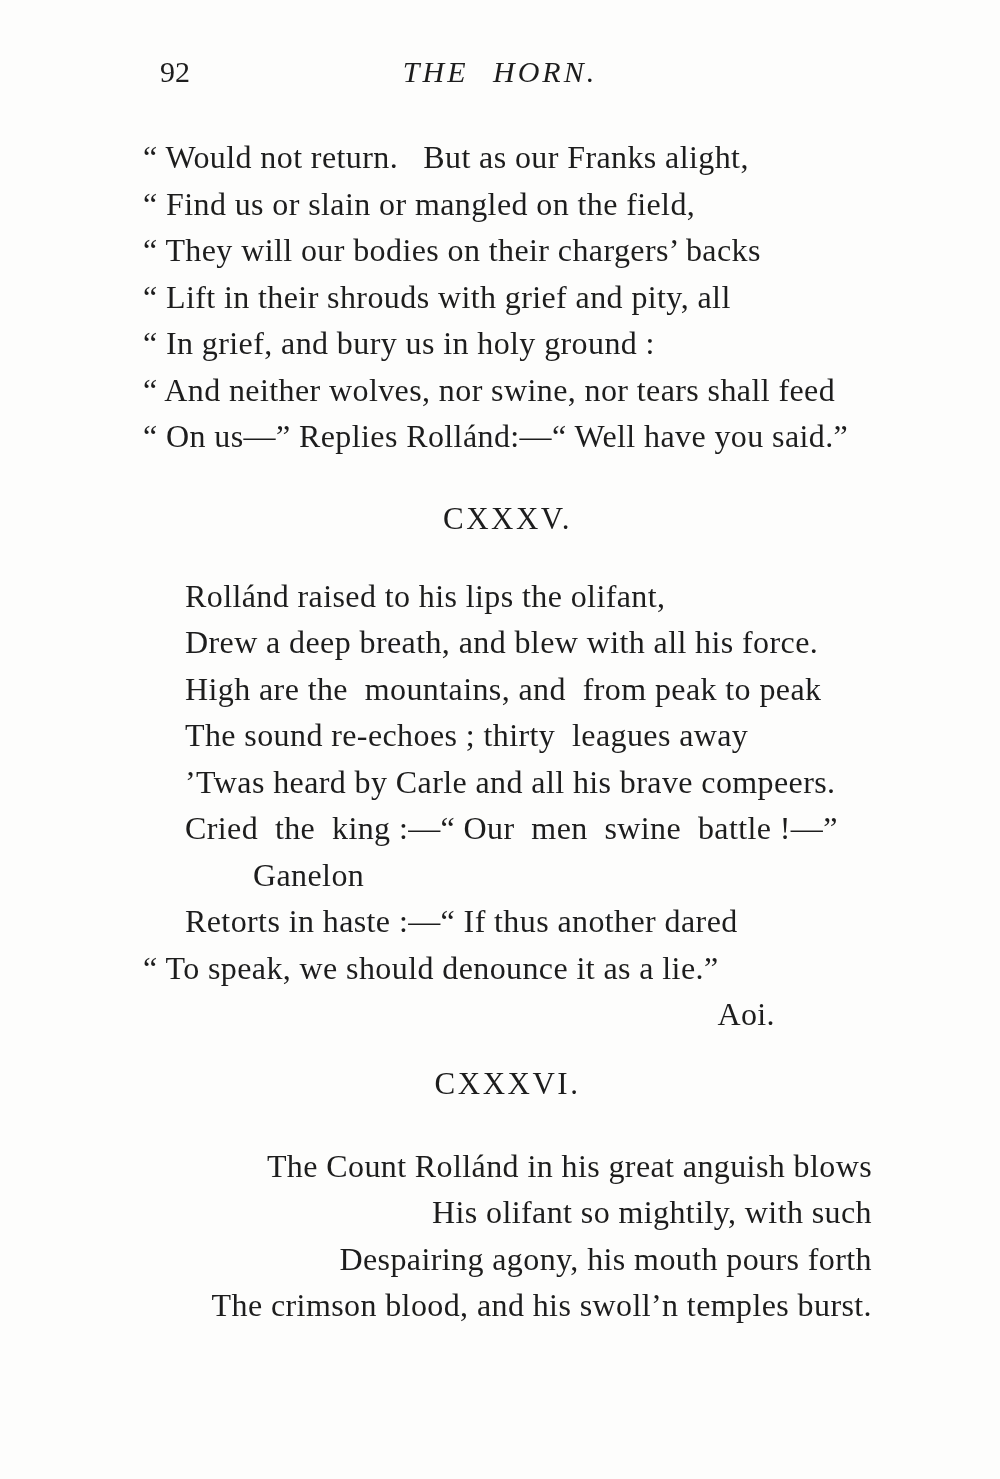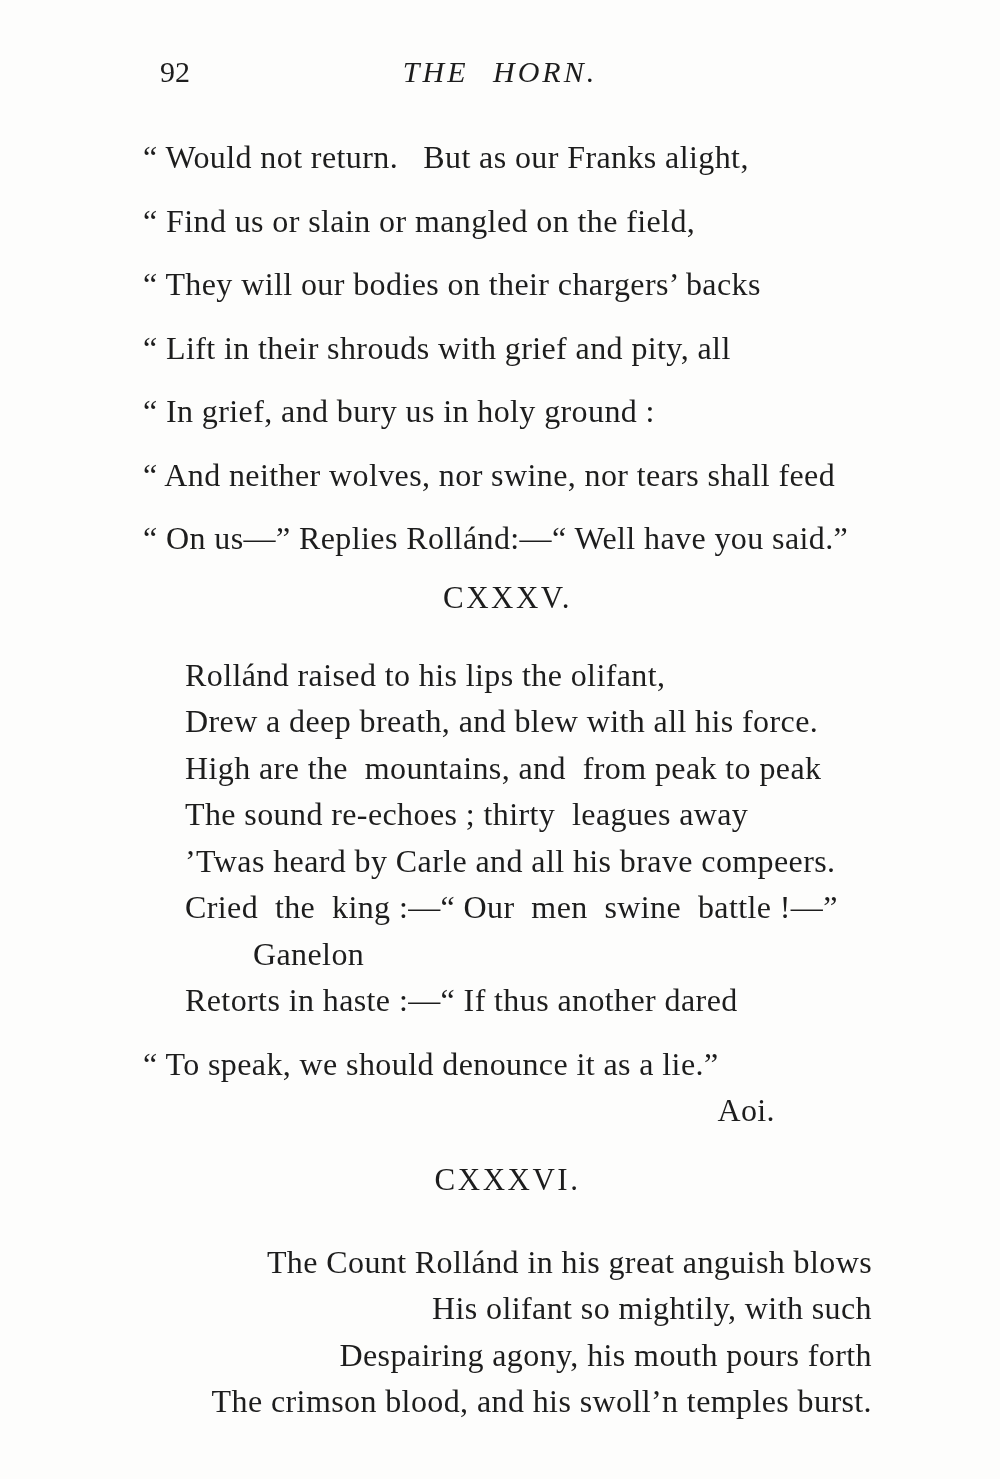--- a/index.html
+++ b/index.html
@@ -44,37 +44,37 @@
   }
   .stanza { margin: 0; }
   .stanza-1 { margin-top: 44px; }
   .stanza-2 { margin-top: 36px; }
   .stanza-3 { margin-top: 41px; text-align: right; }
   .line {
     line-height: 46.5px;
     white-space: pre-wrap;
   }
   
-  .q { padding-left: 0; margin-top: 17px; }
+  .q { padding-left: 0; }
   
   .p { padding-left: 42px; font-family: Liberation Serif, serif; }
   
   .g { padding-left: 110px; }
   
   .aoi {
     text-align: right;
     padding-right: 97px;
   }
   .stanza-head {
     text-align: center;
     font-size: 31px;
     line-height: 36px;
     letter-spacing: 2.5px;
   }
-  .head-cxxxv  { margin-top: 18px; }
+  .head-cxxxv  { margin-top: 41px; }
   .head-cxxxvi { margin-top: 28px; }
 </style>
 </head>
 <body>
 
 <div class="page">
 
   <div class="header">
     <span class="pageno">92</span>
     <span class="running-title">THE HORN.</span>

